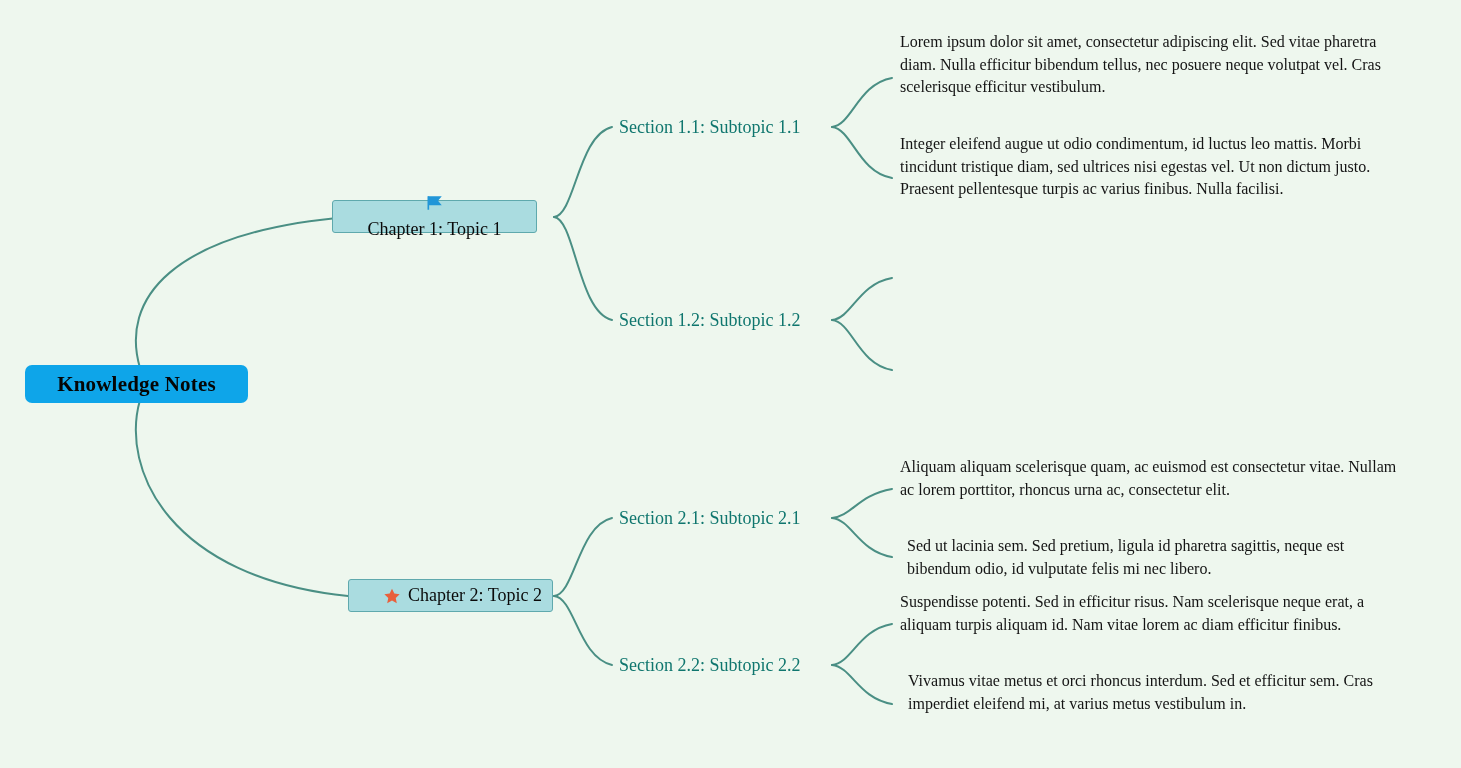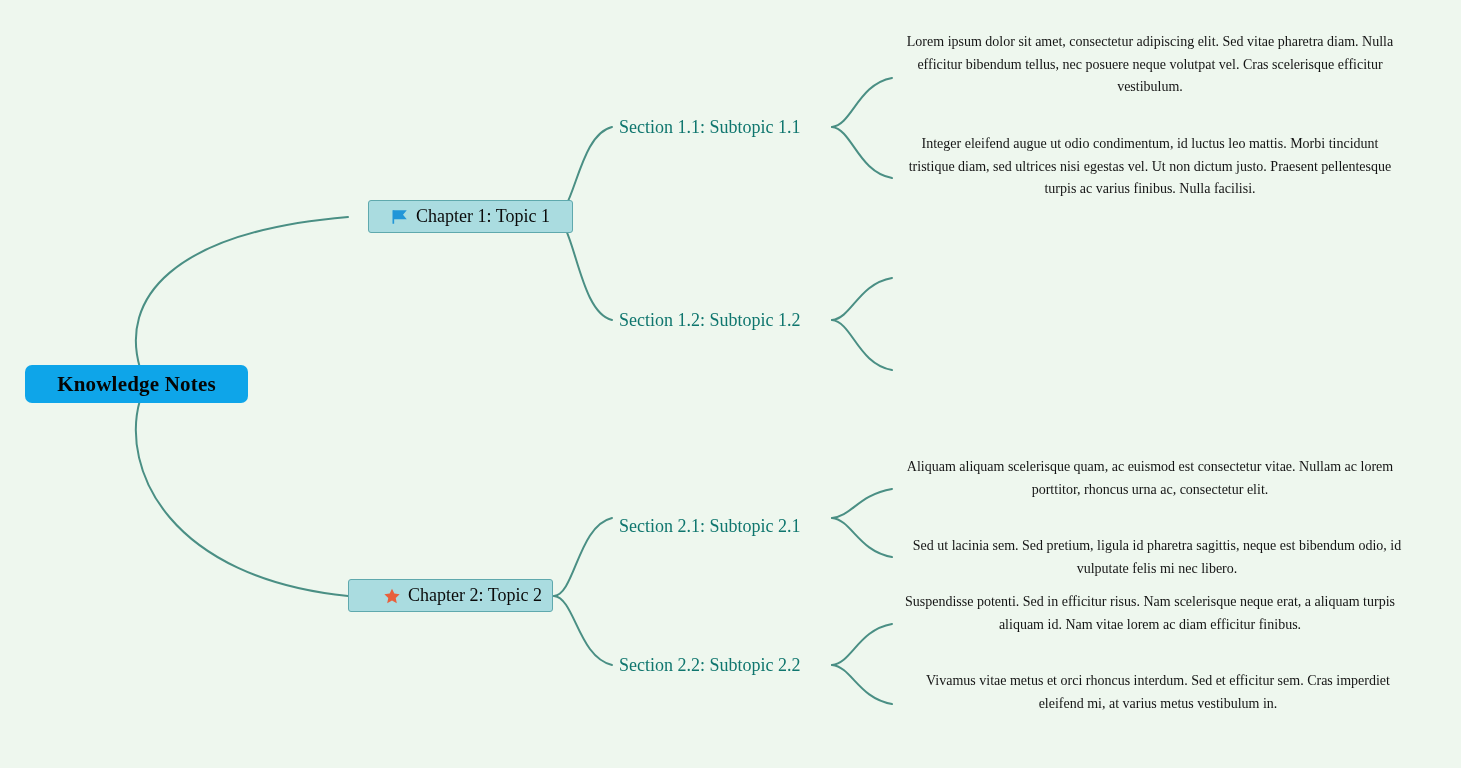--- a/index.html
+++ b/index.html
@@ -56,21 +56,21 @@
     width: 205px;
     height: 33px;
     background: #aadce0;
     border: 1px solid #5fa9ad;
     border-radius: 3px;
     display: flex;
     align-items: center;
     justify-content: center;
     gap: 7px;
   }
-  .chapter-node.ch1 { left: 368px; top: 200px; }
+  .chapter-node.ch1 { left: 332px; top: 200px; flex-direction: column; }
   .chapter-node.ch2 { left: 348px; top: 579px; padding-left: 24px; }
   .chapter-label {
     font-size: 18px;
     color: #0a0a0a;
     white-space: nowrap;
   }
   .emoji-icon {
     width: 18px;
     height: 18px;
     display: block;
@@ -79,31 +79,31 @@
 
   
   .section-node {
     font-size: 18px;
     color: #0f766e;
     white-space: nowrap;
     transform: translateY(-50%);
   }
   .section-node.s11 { left: 619px; top: 127px; }
   .section-node.s12 { left: 619px; top: 320px; }
-  .section-node.s21 { left: 619px; top: 518px; margin-top: 8px; }
+  .section-node.s21 { left: 619px; top: 518px; }
   .section-node.s22 { left: 619px; top: 665px; }
 
   
   .para-node {
     left: 900px;
     width: 500px;
-    font-size: 14px;
+    font-size: 16px;
     line-height: 22.6px;
     color: #141414;
-    text-align: center;
+    text-align: left;
   }
   .para-node.p1 { top: 31px; }
   .para-node.p2 { top: 133px; }
   .para-node.p3 { top: 235px; }
   .para-node.p4 { top: 337px; }
   .para-node.p5 { top: 456px; }
   .para-node.p6 { top: 535px; margin-left: 7px; }
   .para-node.p7 { top: 591px; }
   .para-node.p8 { top: 670px; margin-left: 8px; }
 </style>

